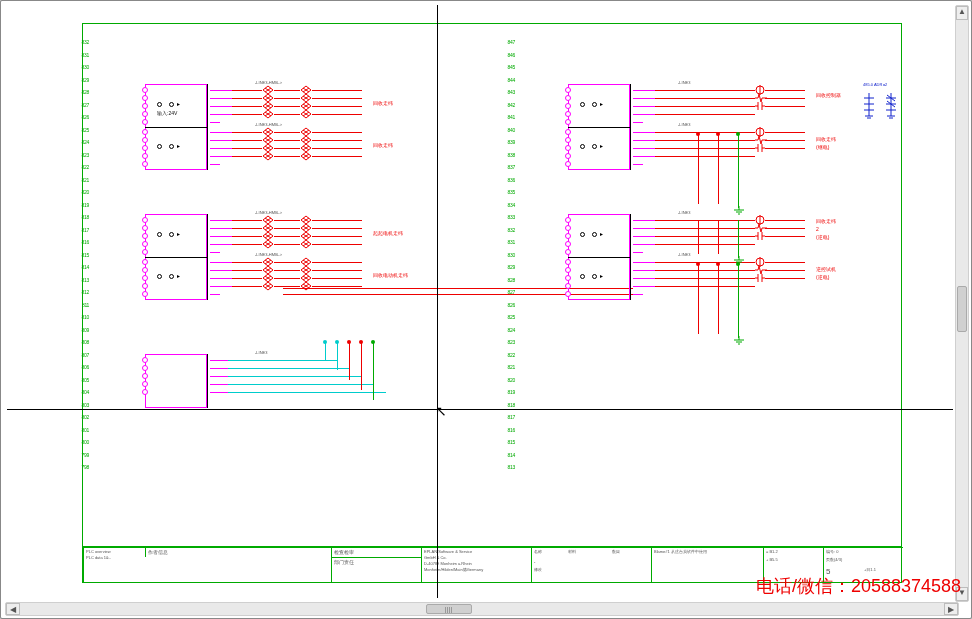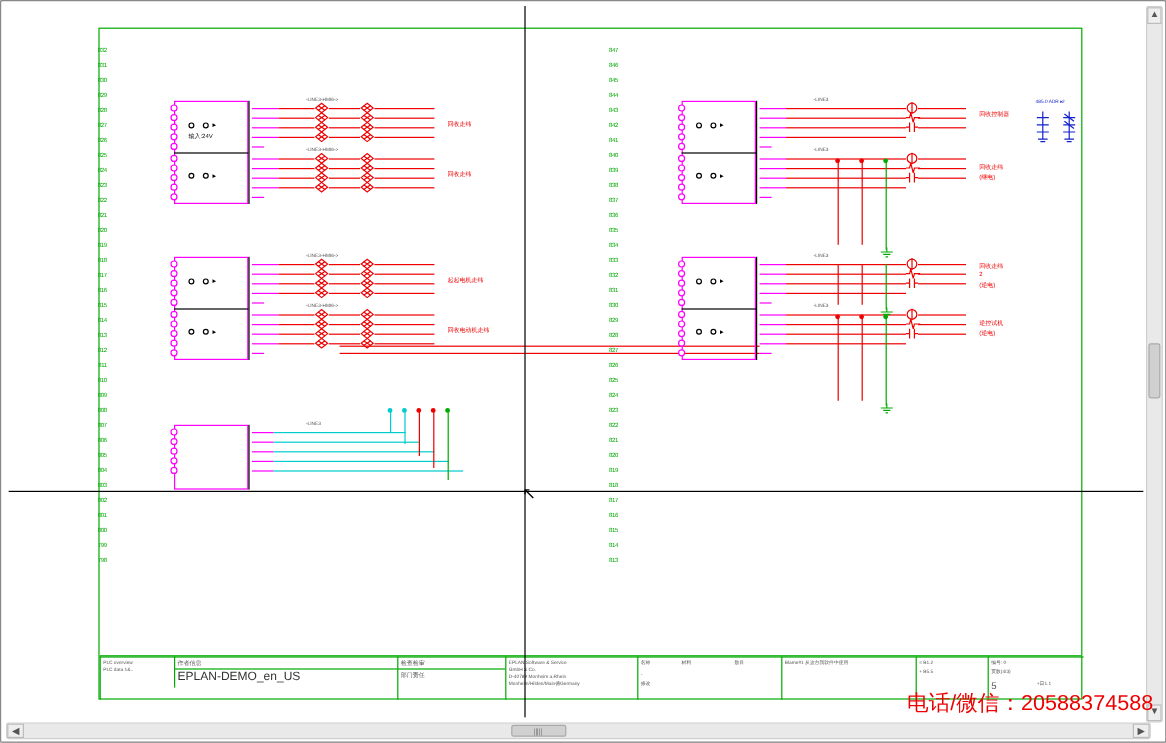--- a/index.html
+++ b/index.html
@@ -799,21 +799,20 @@
         </div>
 
       </div>
 
       <div class="title-block">
         <div class="cell" style="left:0; top:0; width:62px; height:36px;">
           <div class="microtxt" style="left:2px;top:1px;">PLC overview</div>
           <div class="microtxt" style="left:2px;top:7px;">PLC data 1&amp;..</div>
         </div>
         <div class="cell" style="left:62px; top:0; width:186px; height:10px;">作者信息</div>
-        <div class="cell" style="left:62px; top:10px; width:186px; height:16px; font-size:10px; color:#333;">EPLAN-DEMO_en_US</div>
         <div class="cell" style="left:248px; top:0; width:90px; height:10px;">检查检审</div>
         <div class="cell" style="left:248px; top:10px; width:90px; height:26px;">部门责任</div>
         <div class="cell" style="left:338px; top:0; width:110px; height:36px;">
           <div class="microtxt" style="left:2px;top:1px;">EPLAN Software &amp; Service</div>
           <div class="microtxt" style="left:2px;top:7px;">GmbH &amp; Co.</div>
           <div class="microtxt" style="left:2px;top:13px;">D-40789 Monheim a.Rhein</div>
           <div class="microtxt" style="left:2px;top:19px;">Monheim/Hilden/Main德Germany</div>
         </div>
         <div class="cell" style="left:448px; top:0; width:120px; height:36px;">
           <div class="microtxt" style="left:2px;top:1px;">名称</div>

